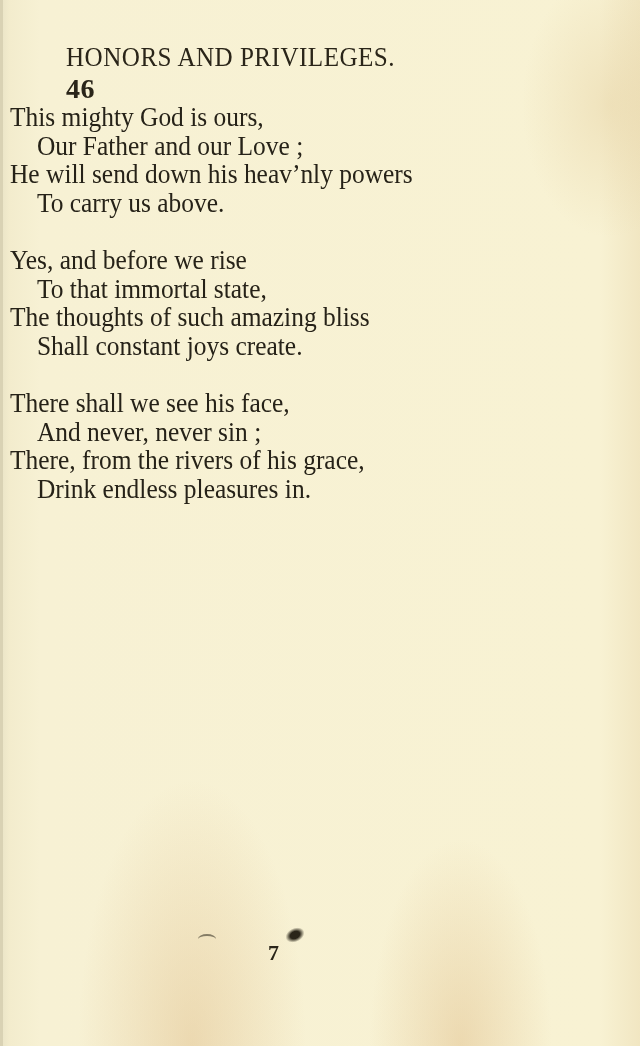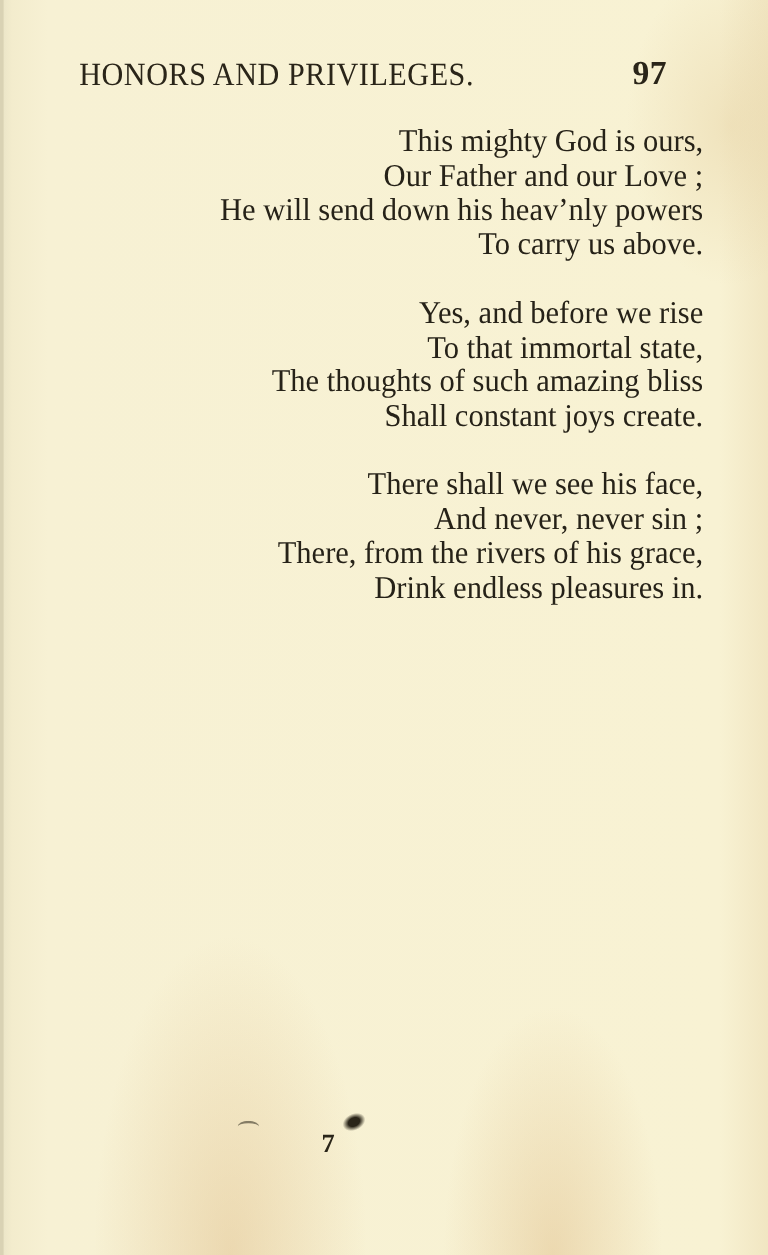--- a/index.html
+++ b/index.html
@@ -31,45 +31,45 @@
       width: 3px; height: 1046px;
       background: #d9d2b4;
     }
     .running-head {
       position: absolute;
       top: 42px;
       left: 66px;
       width: 490px;
       height: 40px;
       display: flex;
-      align-items: center;
+      align-items: flex-start;
       justify-content: space-between;
       font-family: "Liberation Serif", serif;
       font-size: 27px;
       letter-spacing: 0.5px;
       color: #2a2519;
+      flex-direction: column;
     }
     .running-head .title {
       transform: scaleX(0.93);
       transform-origin: left;
       white-space: nowrap;
     }
     .running-head .page-num {
       font-weight: bold;
       font-size: 28px;
     }
     .poem {
       position: absolute;
       top: 103px;
       left: 10px;
       width: 600px;
     }
     .stanza {
       margin: 0 0 29px 0;
-      text-align: right;
     }
     .line {
       font-family: "Liberation Serif", serif;
       font-size: 26.5px;
       line-height: 28.5px;
       height: 28.5px;
       white-space: nowrap;
       transform: scaleX(0.96);
       transform-origin: left;
     }
@@ -105,21 +105,21 @@
     }
   </style>
 </head>
 <body>
 
 <div class="page">
   <div class="left-edge"></div>
 
   <div class="running-head">
     <span class="title">HONORS AND PRIVILEGES.</span>
-    <span class="page-num">97</span>
+    <span class="page-num">46</span>
   </div>
 
   <div class="poem">
     <div class="stanza">
       <div class="line">This mighty God is ours,</div>
       <div class="line indent">Our Father and our Love ;</div>
       <div class="line">He will send down his heav’nly powers</div>
       <div class="line indent">To carry us above.</div>
     </div>
     <div class="stanza">

